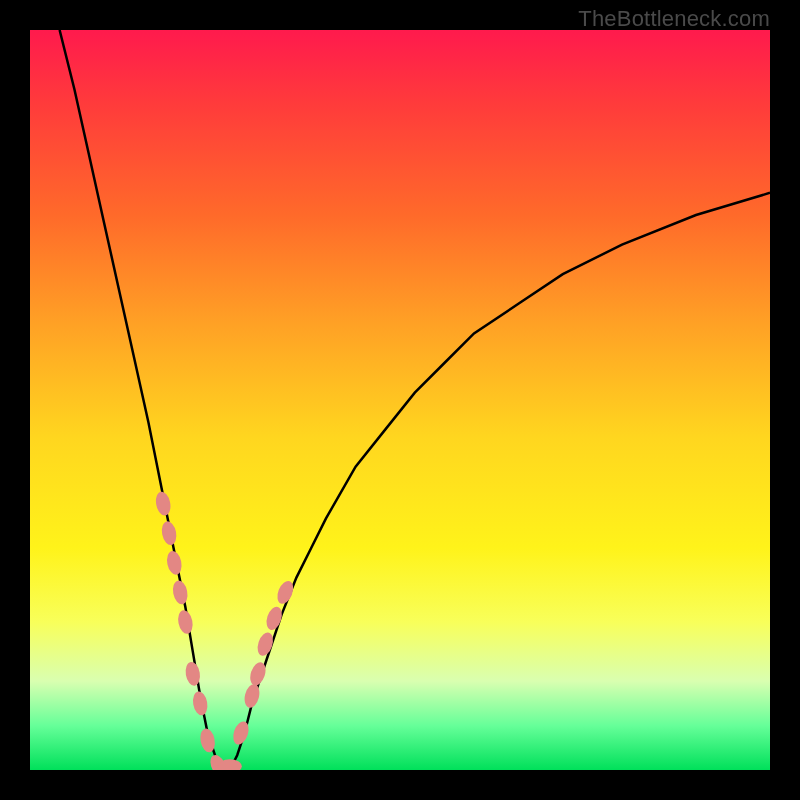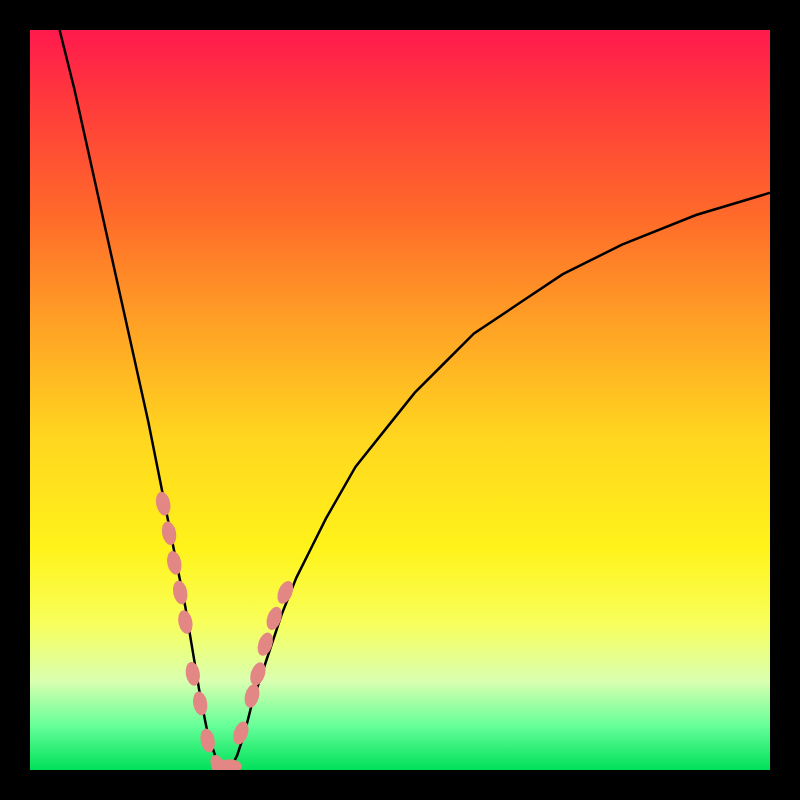--- a/index.html
+++ b/index.html
@@ -60,20 +60,21 @@
   }
   .marker {
     fill: #e38784;
     stroke: none;
   }
 </style>
 </head>
 <body>
 
 <div class="frame">
+  <div class="watermark">TheBottleneck.com</div>
 
   <div class="plot">
     <svg class="curve" viewBox="0 0 740 740" preserveAspectRatio="none">
       <path id="curve-path" class="curve-path" d="M29.6 0.0 L44.4 59.2 L59.2 125.8 L74.0 192.4 L88.8 259.0 L103.6 325.6 L118.4 392.2 L133.2 466.2 L148.0 540.2 L155.4 577.2 L162.8 621.6 L170.2 666.0 L177.6 703.0 L185.0 725.2 L192.4 740.0 L199.8 740.0 L207.2 725.2 L214.6 703.0 L222.0 673.4 L236.8 629.0 L251.6 584.6 L266.4 547.6 L281.2 518.0 L296.0 488.4 L325.6 436.6 L355.2 399.6 L384.8 362.6 L414.4 333.0 L444.0 303.4 L488.4 273.8 L532.8 244.2 L592.0 214.6 L666.0 185.0 L740.0 162.8"></path>
       <g id="markers">
           <ellipse cx="133.2" cy="473.6" rx="12" ry="7" class="marker" transform="rotate(78.7 133.2 473.6)"></ellipse>
           <ellipse cx="139.1" cy="503.2" rx="12" ry="7" class="marker" transform="rotate(78.7 139.1 503.2)"></ellipse>
           <ellipse cx="144.3" cy="532.8" rx="12" ry="7" class="marker" transform="rotate(78.7 144.3 532.8)"></ellipse>
           <ellipse cx="150.2" cy="562.4" rx="12" ry="7" class="marker" transform="rotate(78.7 150.2 562.4)"></ellipse>
           <ellipse cx="155.4" cy="592.0" rx="12" ry="7" class="marker" transform="rotate(78.7 155.4 592.0)"></ellipse>

